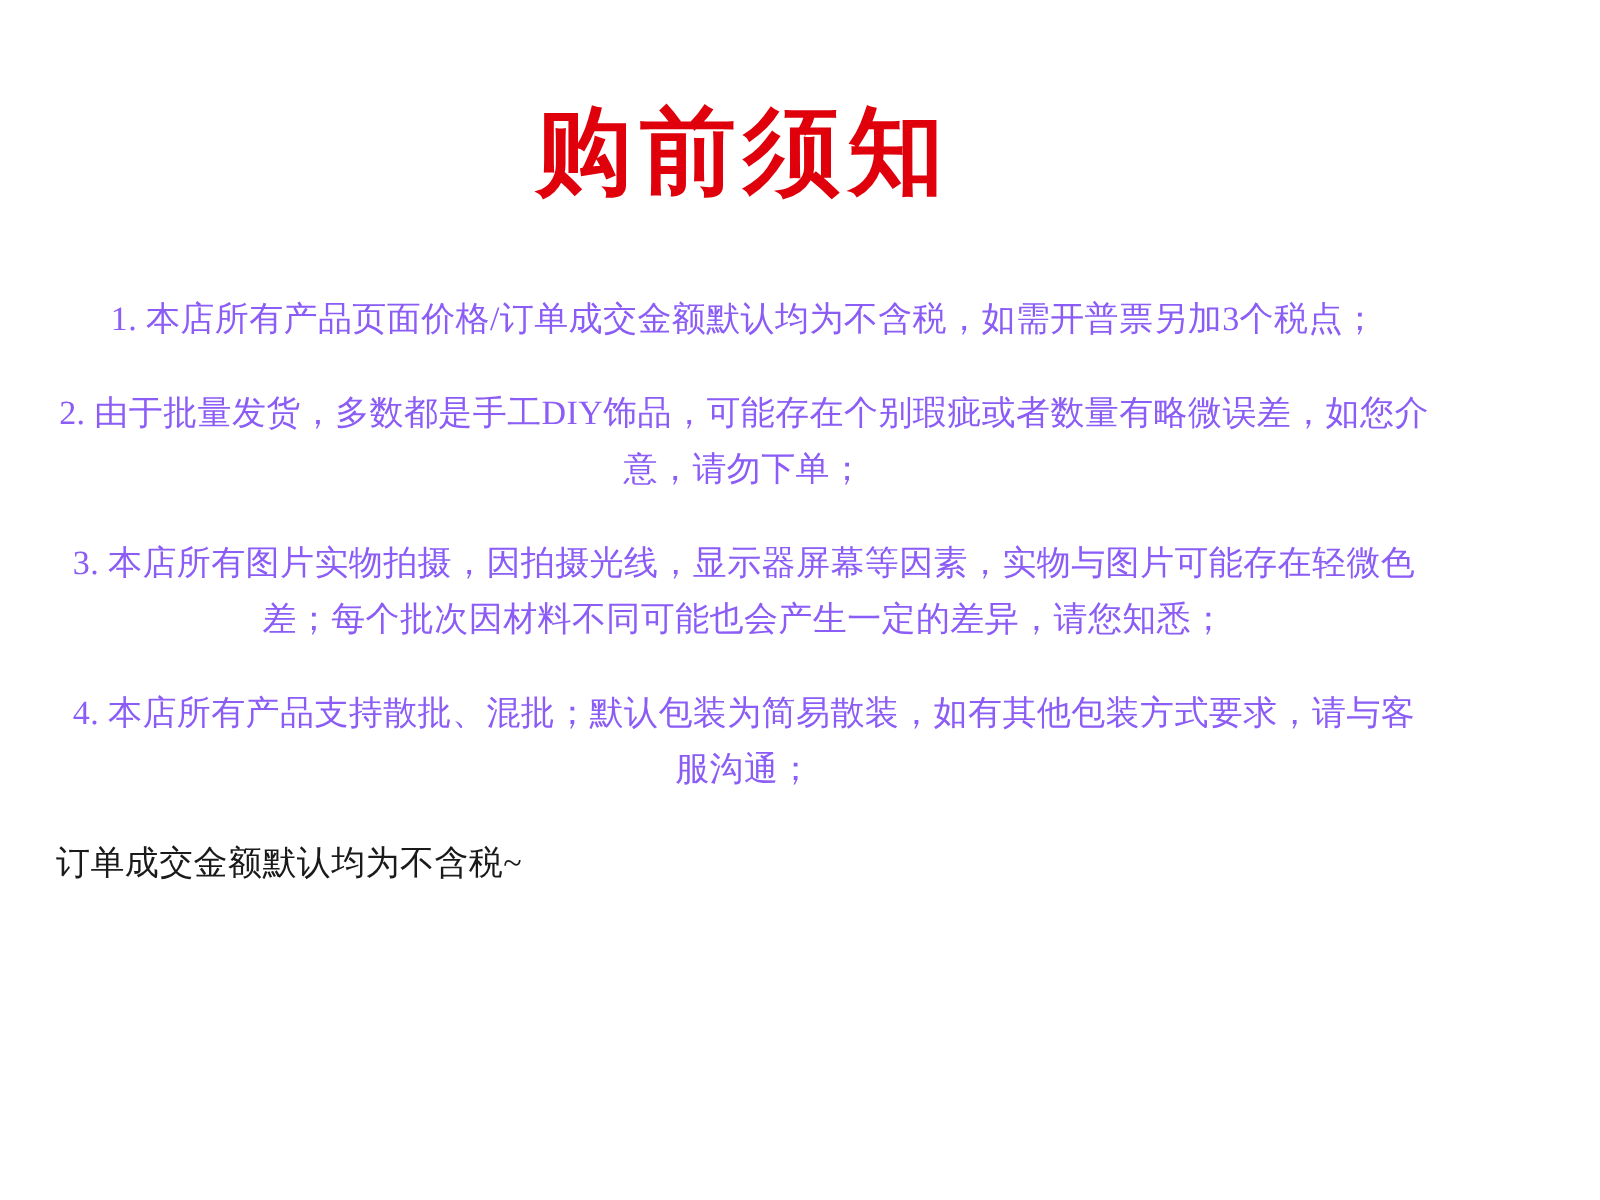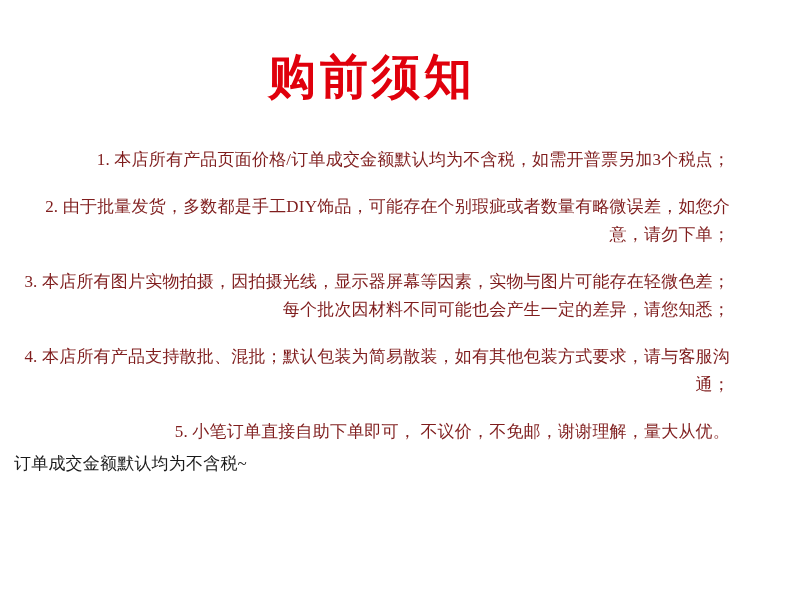--- a/index.html
+++ b/index.html
@@ -12,21 +12,21 @@
     background: #ffffff;
     font-family: "Liberation Serif", "DejaVu Serif", serif;
     color: #1a1a1a;
     overflow: hidden;
   }
   .page {
     position: relative;
     width: 744px;
     height: 600px;
     box-sizing: border-box;
-    padding: 0 14px;
+    padding: 0 28px;
   }
   .doc-title {
     text-align: center;
     color: #e0000c;
     font-size: 48px;
     font-weight: bold;
     letter-spacing: 4px;
     margin: 0;
     padding-top: 48px;
     padding-bottom: 10px;
@@ -34,23 +34,23 @@
     font-family: "Liberation Serif", "DejaVu Serif", serif;
   }
   .notice-list {
     margin: 0;
     padding: 0;
     list-style: none;
   }
   .notice-item {
     font-size: 17px;
     line-height: 1.62;
-    color: #7f1d1d;
+    color: #8b5cf6;
     margin: 0 0 20px 0;
-    text-align: right;
+    text-align: center;
     letter-spacing: 0.2px;
   }
   .notice-item.last {
     margin-bottom: 4px;
   }
   .notice-footer {
     font-size: 17px;
     line-height: 1.62;
     color: #1a1a1a;
     letter-spacing: 0.2px;
@@ -62,18 +62,17 @@
 
 <div class="page">
 
   <h1 class="doc-title">购前须知</h1>
 
   <ul class="notice-list">
     <li class="notice-item block-1">1. 本店所有产品页面价格/订单成交金额默认均为不含税，如需开普票另加3个税点；</li>
     <li class="notice-item">2. 由于批量发货，多数都是手工DIY饰品，可能存在个别瑕疵或者数量有略微误差，如您介意，请勿下单；</li>
     <li class="notice-item">3. 本店所有图片实物拍摄，因拍摄光线，显示器屏幕等因素，实物与图片可能存在轻微色差；每个批次因材料不同可能也会产生一定的差异，请您知悉；</li>
     <li class="notice-item">4. 本店所有产品支持散批、混批；默认包装为简易散装，如有其他包装方式要求，请与客服沟通；</li>
-    <li class="notice-item last">5. 小笔订单直接自助下单即可，  不议价，不免邮，谢谢理解，量大从优。</li>
   </ul>
 
   <div class="notice-footer">订单成交金额默认均为不含税~</div>
 
 </div>
 
 </body></html>

